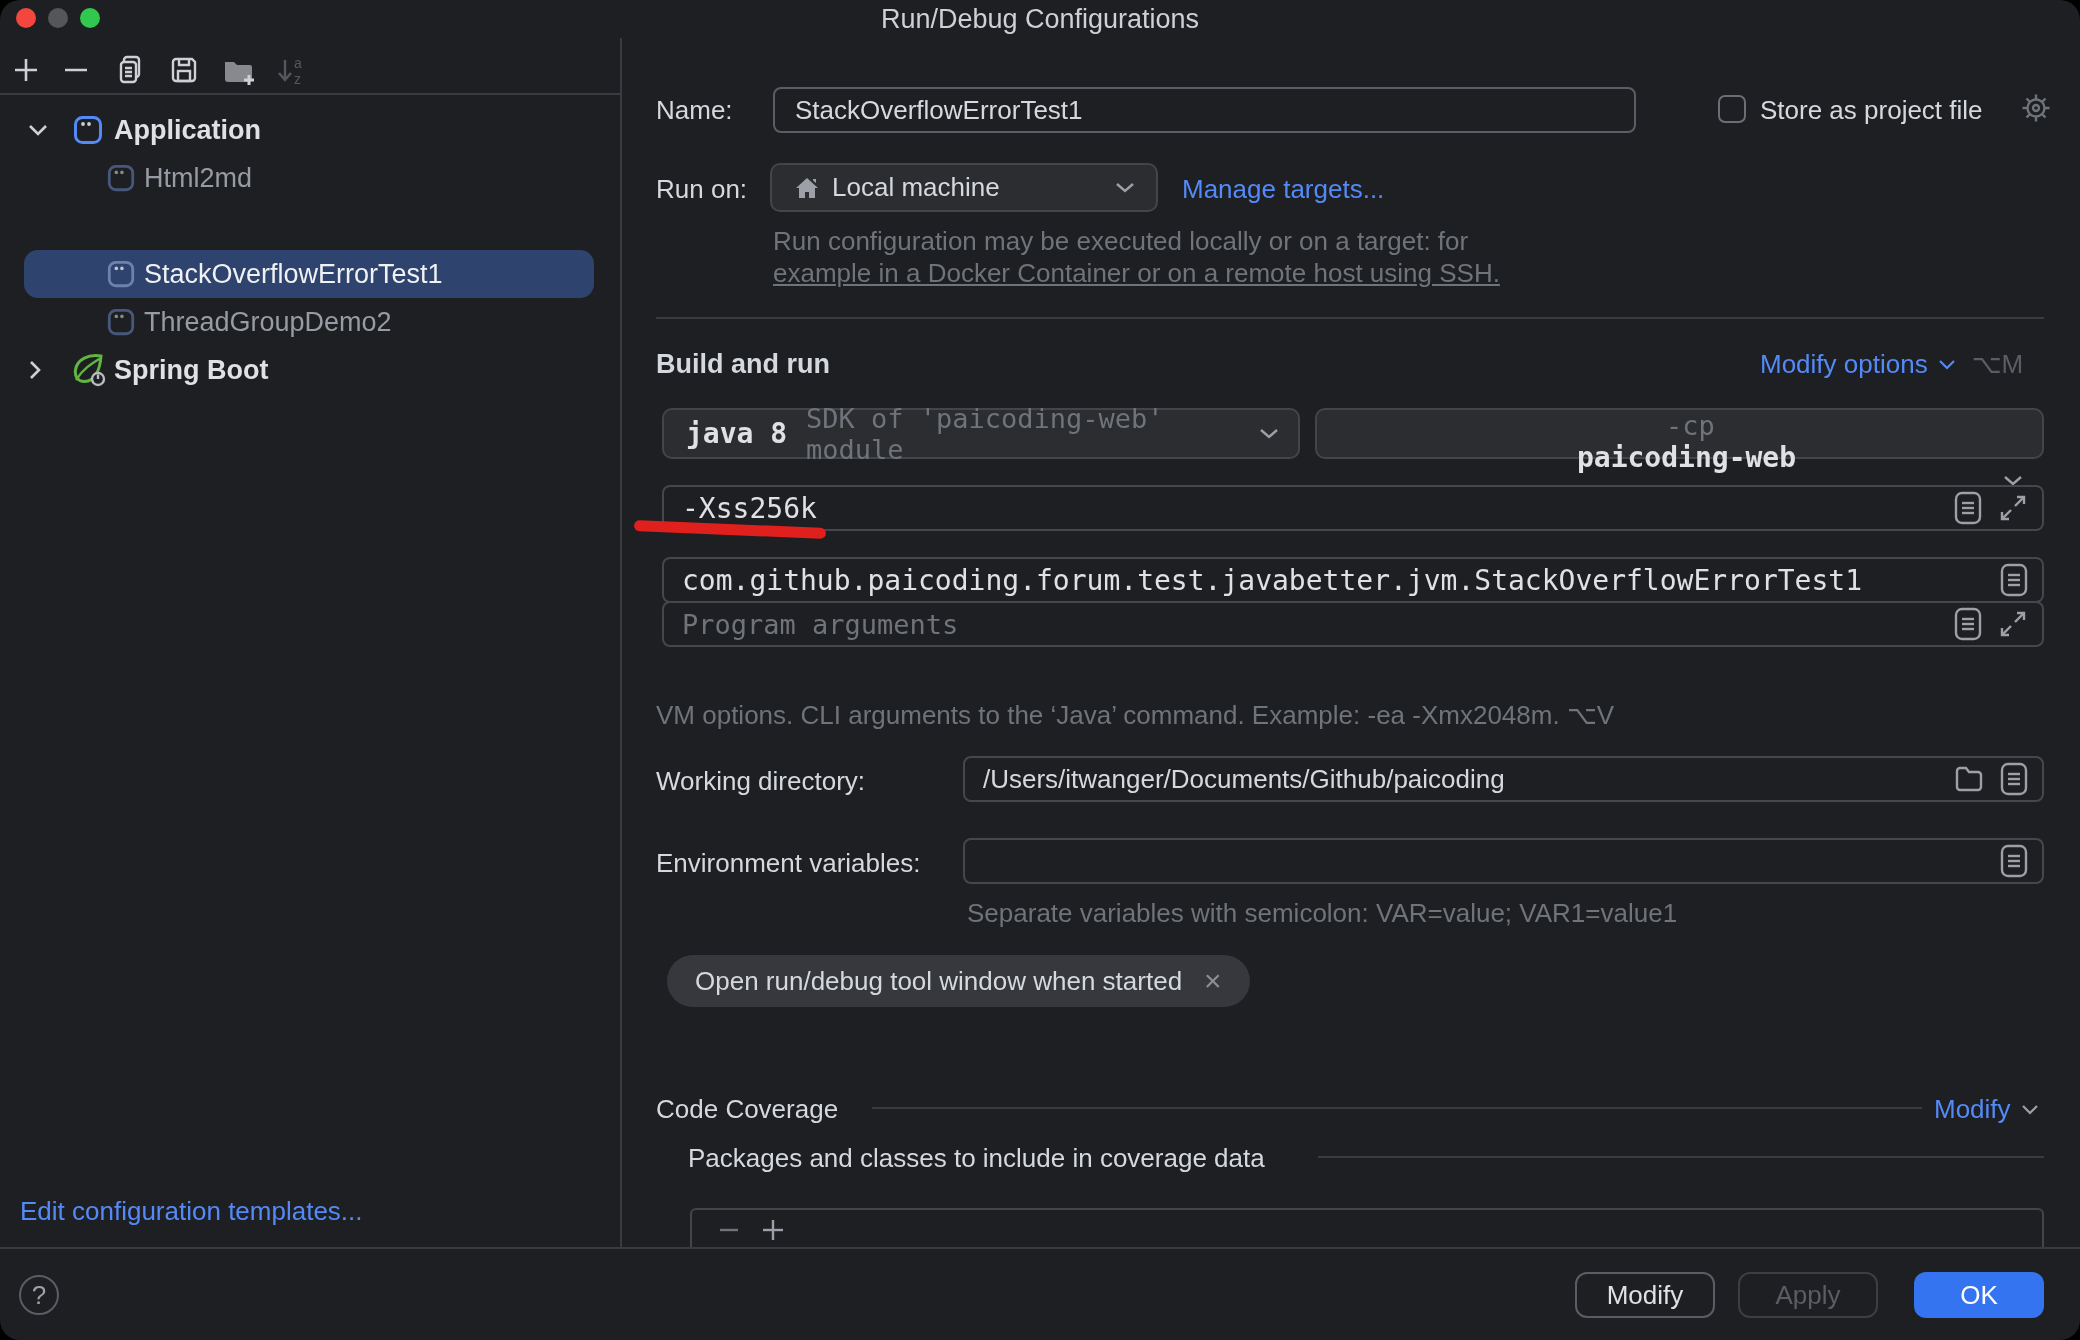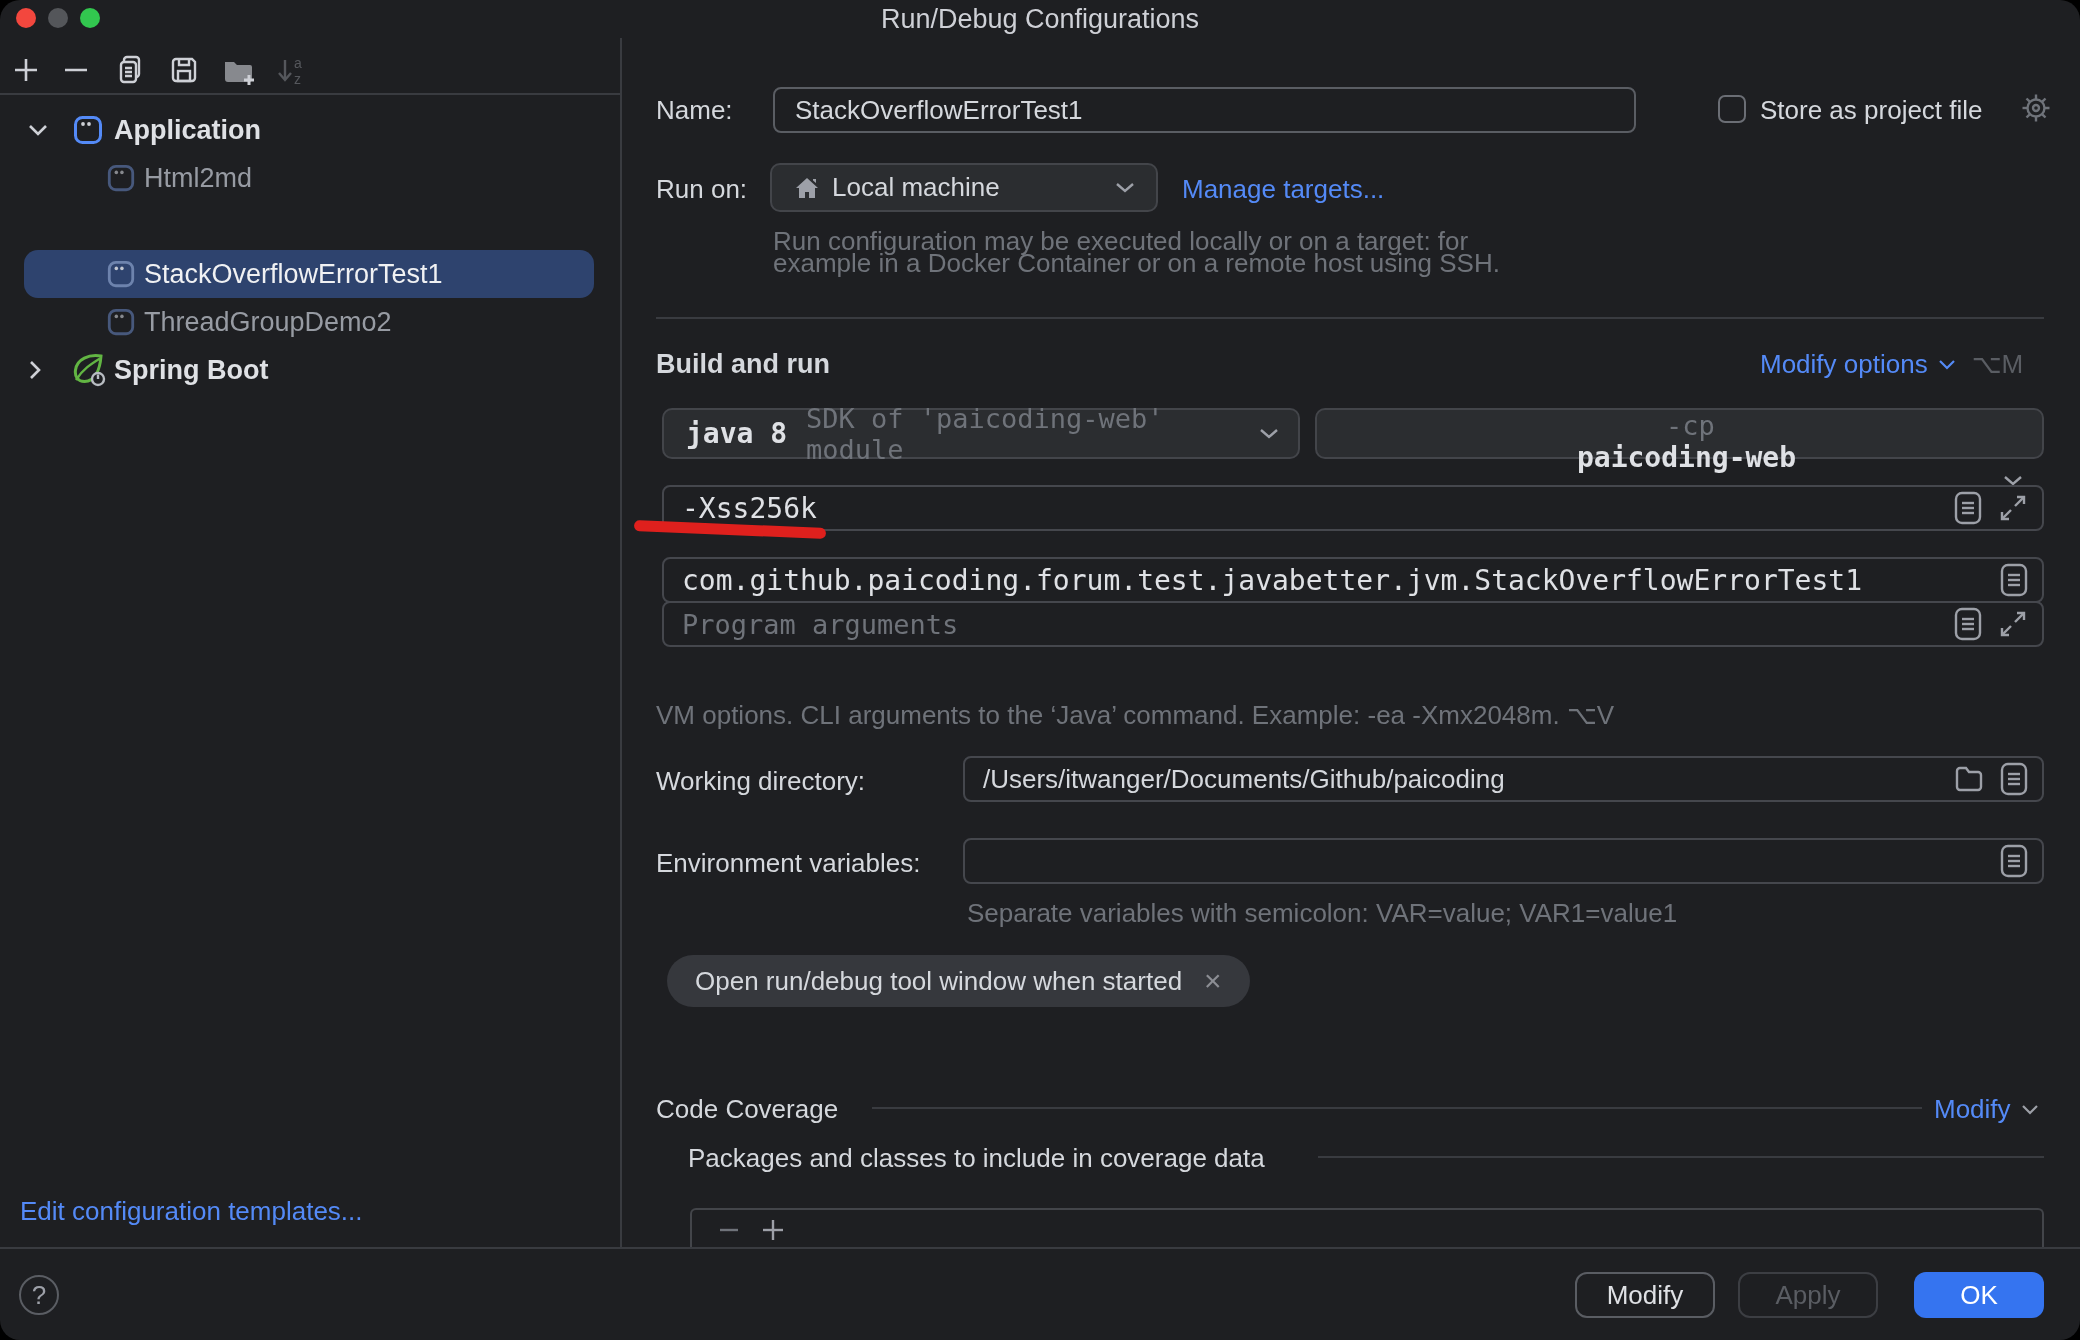--- a/index.html
+++ b/index.html
@@ -180,21 +180,21 @@
     <span class="txt" style="margin-left:12px;">Local machine</span>
     <span class="icon" style="margin-left:auto;margin-right:20px;">
       <svg width="22" height="13" viewBox="0 0 22 13" fill="none" stroke="#9da0a8" stroke-width="2.4">
           <polyline points="3,3 11,10 19,3"></polyline>
         </svg>
     </span>
   </div>
   <div class="abs link" style="left:1182px;top:174px;">Manage targets...</div>
 
   <div class="abs hint" style="left:773px;top:226px;">Run configuration may be executed locally or on a target: for</div>
-  <div class="abs hint" style="left:773px;top:248px;">example in a Docker Container or on a remote host using SSH.</div>
+  <div class="abs hint" style="left:773px;top:258px;text-decoration:underline;">example in a Docker Container or on a remote host using SSH.</div>
 
   <div class="abs sep" style="left:656px;top:317px;width:1388px;height:2px;"></div>
 
   <div class="abs txt bold" style="left:656px;top:349px;font-size:27px;">Build and run</div>
   <div class="abs row" style="left:1760px;top:349px;">
     <span class="link">Modify options</span>
     <span class="icon" style="margin-left:10px;">
       <svg width="18" height="11" viewBox="0 0 18 11" fill="none" stroke="#548af7" stroke-width="2.2">
           <polyline points="2,2 9,9 16,2"></polyline>
         </svg>

